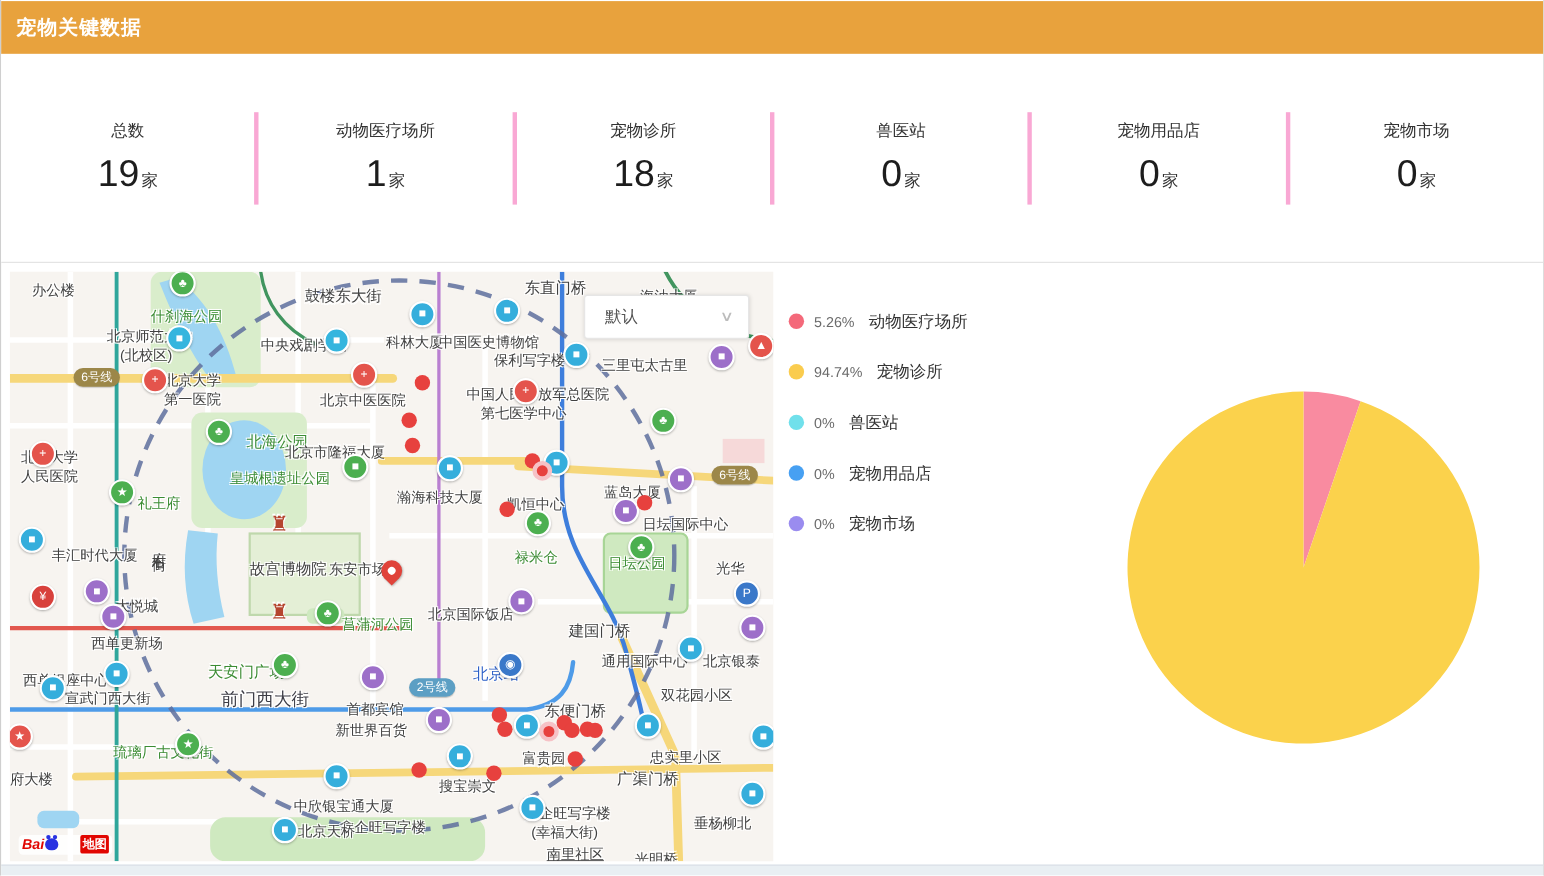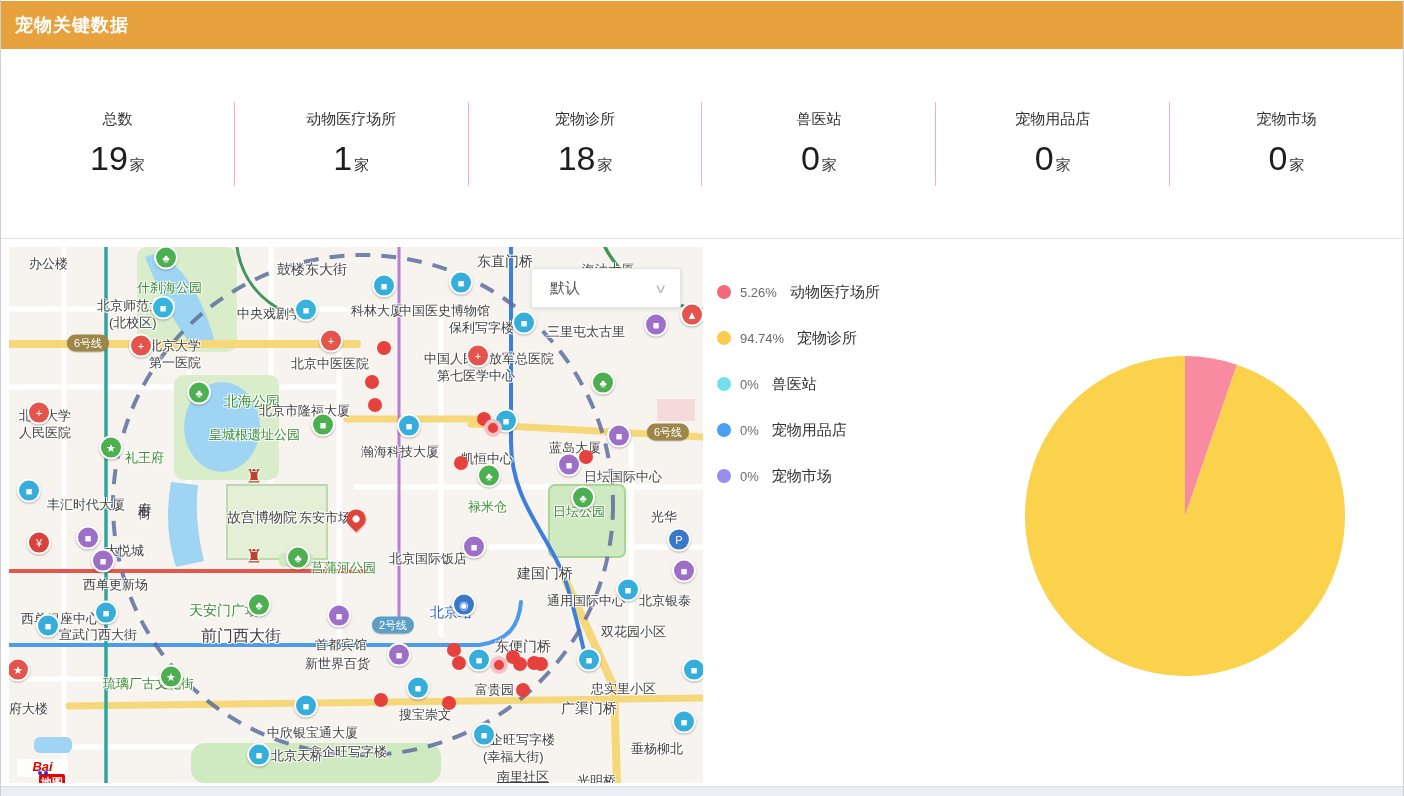--- a/index.html
+++ b/index.html
@@ -5,21 +5,21 @@
   html,body{margin:0;padding:0;}
   body{width:1404px;height:796px;position:relative;overflow:hidden;background:#fff;
        font-family:"Liberation Sans","DejaVu Sans",sans-serif;
        border-left:1px solid #cfcfcf;border-right:1px solid #cfcfcf;box-sizing:border-box;}
   
   .hdr{position:absolute;left:0;top:1px;right:0;height:48px;background:#E8A23D;}
   .hdr .title{color:#fff;font-size:18px;font-weight:bold;line-height:48px;padding-left:14px;letter-spacing:1px;}
   
   .stats{position:absolute;left:0;top:49px;right:0;height:189px;background:#fff;
          border-bottom:1px solid #e2e2e2;display:flex;align-items:center;}
-  .stat-col{flex:1;text-align:center;height:84px;display:flex;flex-direction:column;justify-content:center;border-right:1px solid #f9a8d4;}
+  .stat-col{flex:1;text-align:center;height:84px;display:flex;flex-direction:column;justify-content:center;border-right:4px solid #f9a8d4;}
   .stat-col:last-child{border-right:none;}
   .stat-label{font-size:15px;color:#333;margin-bottom:10px;}
   .stat-value{display:flex;justify-content:center;align-items:baseline;}
   .stat-num{font-size:34px;color:#1d1d1d;}
   .stat-unit{font-size:15px;color:#333;margin-left:2px;}
   
   .map{position:absolute;left:8px;top:247px;width:694px;height:536px;background:#F7F4F0;overflow:hidden;}
   .map svg.base{position:absolute;left:0;top:0;z-index:1;}
   #map-labels{position:absolute;left:0;top:0;width:100%;height:100%;z-index:3;pointer-events:none;}
   #map-icons{position:absolute;left:0;top:0;width:100%;height:100%;z-index:4;pointer-events:none;}
@@ -41,21 +41,21 @@
   .map-pin{position:absolute;width:19px;height:19px;background:#E0433A;border-radius:50% 50% 50% 0;
        transform:rotate(-45deg) translate(-70%,0);z-index:7;box-shadow:0 1px 2px rgba(0,0,0,.3);}
   .map-pin i{position:absolute;left:6px;top:6px;width:7px;height:7px;background:#fff;border-radius:50%;}
   .map-dropdown{position:absolute;left:522px;top:21px;width:150px;height:40px;background:#fff;
        border:1px solid #e6e6e6;border-radius:3px;box-shadow:0 1px 4px rgba(0,0,0,.12);z-index:9;
        display:flex;align-items:center;justify-content:space-between;padding:0 14px 0 18px;box-sizing:border-box;cursor:pointer;}
   .map-dropdown .val{font-size:15px;color:#555;}
   .map-dropdown .chev{color:#bcbcbc;font-size:13px;transform:scaleX(1.4);}
   .attribution{position:absolute;left:8px;bottom:6px;z-index:9;}
   .baidu-logo{display:inline-flex;align-items:center;background:rgba(255,255,255,.85);border-radius:4px;
-       padding:0 3px;height:18px;cursor:pointer;flex-direction:column;}
+       padding:0 3px;height:18px;cursor:pointer;}
   .logo-bai{color:#E10601;font-weight:bold;font-size:13px;font-style:italic;}
   .logo-paw{display:inline-block;width:12px;height:11px;background:#2932E1;border-radius:50% 50% 45% 45%;
        margin:0 1px;position:relative;}
   .logo-paw i{position:absolute;top:-3px;left:1px;width:4px;height:4px;background:#2932E1;border-radius:50%;box-shadow:6px 0 0 #2932E1;}
   .logo-map{background:#E10601;color:#fff;font-size:11px;font-weight:bold;border-radius:2px;padding:1px 2px;margin-left:19px;}
   .map-copy{font-size:12.5px;color:#3c3c3c;margin-top:1px;white-space:nowrap;
        text-shadow:-1px -1px 0 #fff,1px -1px 0 #fff,-1px 1px 0 #fff,1px 1px 0 #fff;}
   
   .legend{position:absolute;left:716px;top:269px;}
   .legend-item{height:46px;display:flex;align-items:center;cursor:pointer;}

